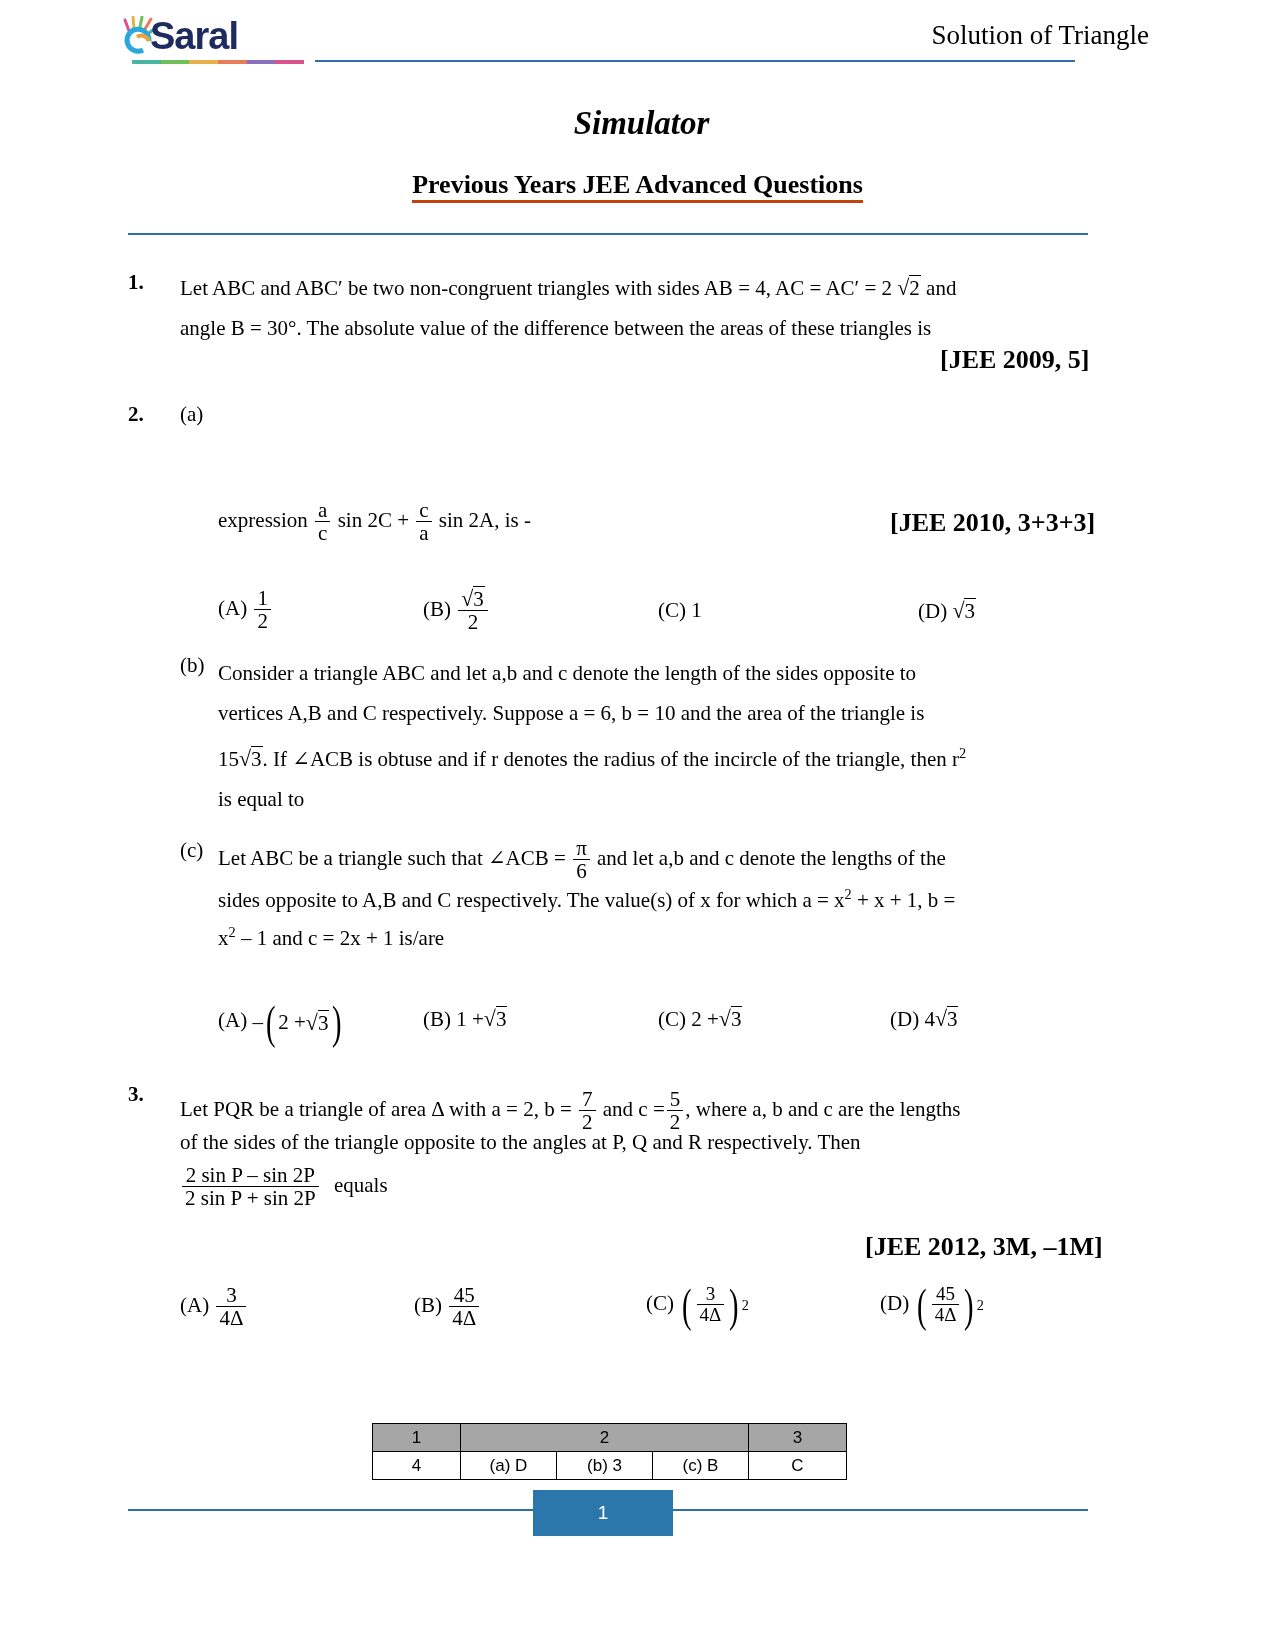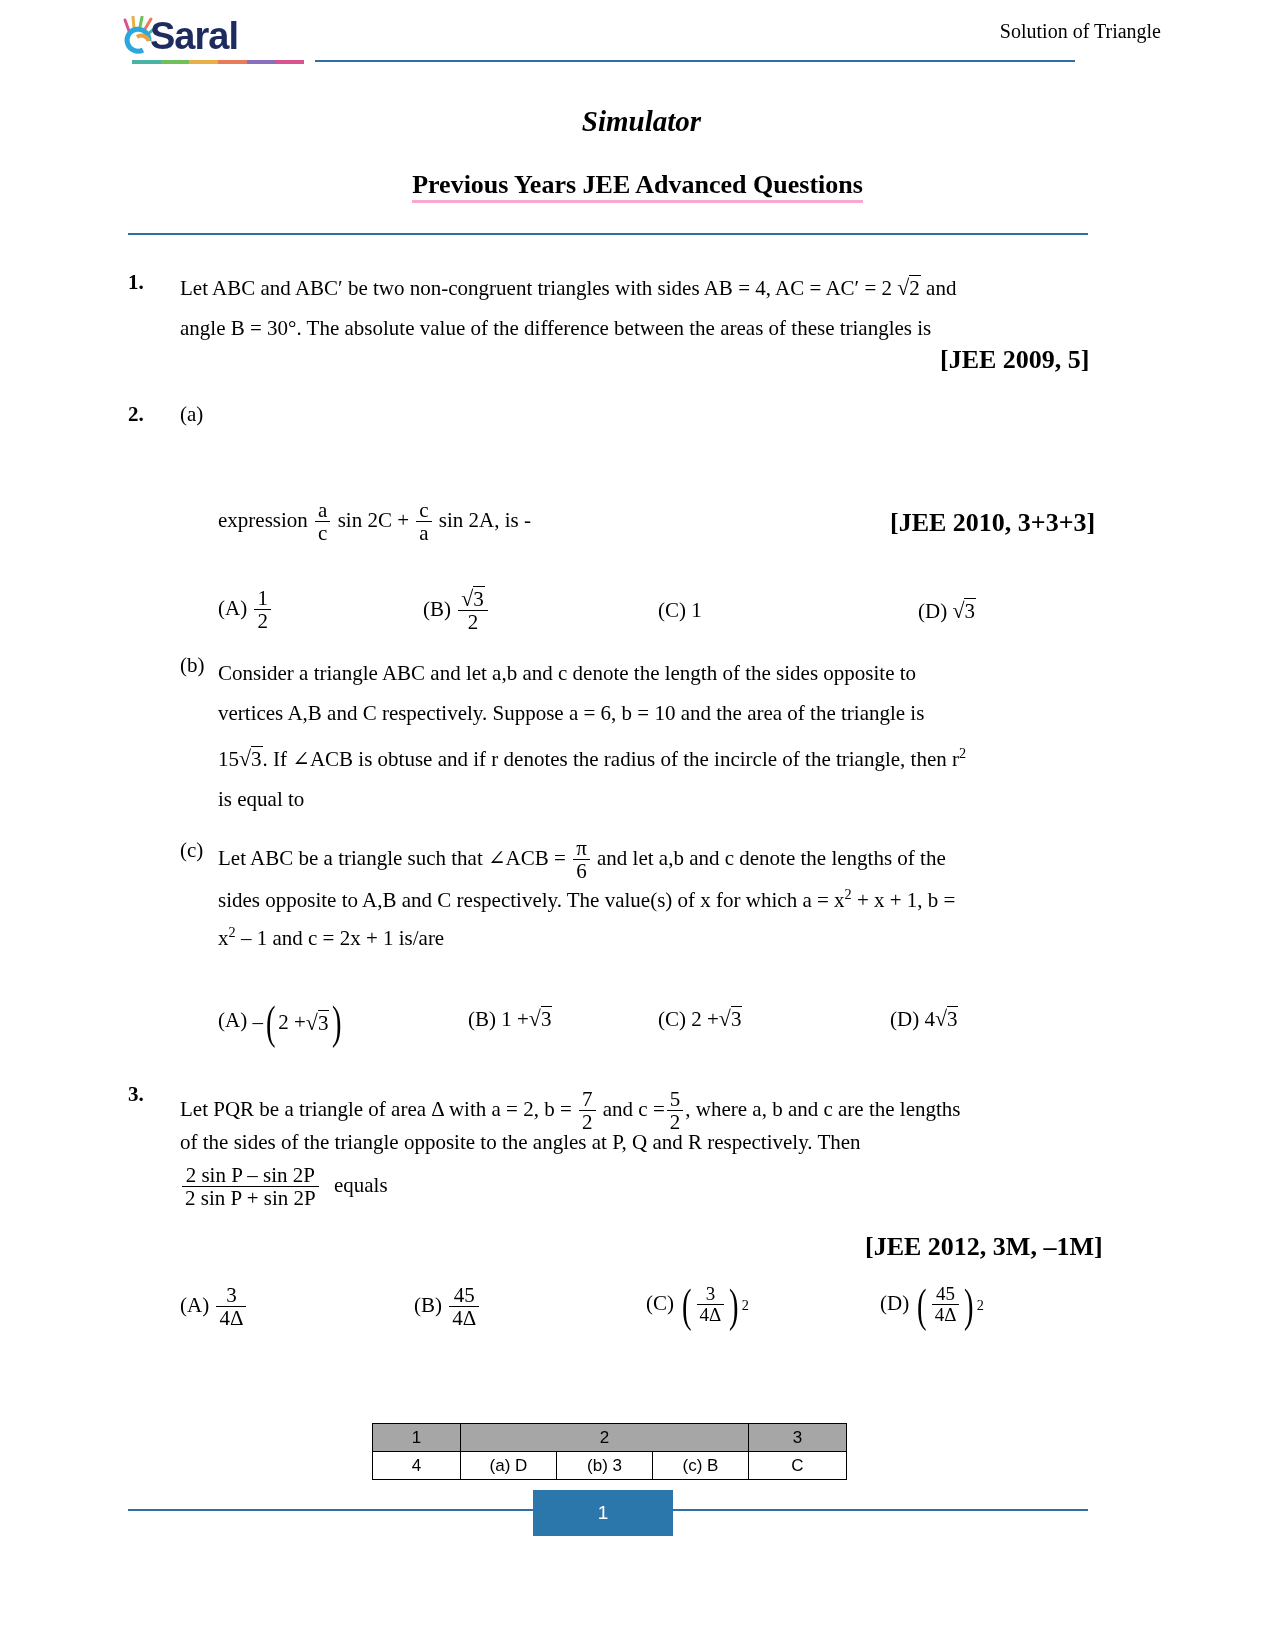--- a/index.html
+++ b/index.html
@@ -32,40 +32,40 @@
     font-weight: bold; font-size: 38px; letter-spacing: -1px;
     color: #1d2b5e; line-height: 42px;
   }
   .logo-underline {
     position: absolute; left: 12px; top: 46px; width: 172px; height: 4px;
     display: flex;
   }
   .logo-underline span { flex: 1 1 auto; height: 4px; }
 
   .hdr-title {
-    position: absolute; right: 114px; top: 12px;
-    font-size: 20px; font-family: "Liberation Serif", serif;
+    position: absolute; right: 126px; top: 12px;
+    font-size: 27px; font-family: "Liberation Serif", serif;
   }
   .hdr-rule {
     position: absolute; left: 315px; top: 52px; width: 760px;
     border-top: 2px solid #2f6fa8;
   }
 
   
   .doc-title {
     position: absolute; top: 105px; left: 0; width: 1275px;
     text-align: center;
-    font-style: italic; font-weight: bold; font-size: 29px; padding-left: 8px;
+    font-style: italic; font-weight: bold; font-size: 33px; padding-left: 8px;
   }
   .doc-subtitle {
     position: absolute; top: 170px; left: 0; width: 1275px;
     text-align: center;
     font-weight: bold; font-size: 26px;
   }
-  .doc-subtitle span { border-bottom: 3px solid #f9a8d4; padding-bottom: 1px; }
+  .doc-subtitle span { border-bottom: 3px solid #c2410c; padding-bottom: 1px; }
 
   .rule-under-title {
     position: absolute; left: 128px; top: 233px; width: 960px;
     border-top: 2px solid #2f6fa8;
   }
 
   
   .content { position: absolute; left: 0; top: 0; width: 1275px; }
   .qnum {
     position: absolute; font-weight: bold; font-size: 21px;
@@ -252,21 +252,21 @@
     <div class="qbody" style="left:218px; top:878px; width:890px; line-height:32px;">
       <span>sides opposite to A,B and C respectively. The value(s) of x for which a = x</span><sup class="exp">2</sup><span> + x + 1, b =</span><br>
       <span>x</span><sup class="exp">2</sup><span> – 1 and  c = 2x + 1 is/are</span>
     </div>
 
     <div class="optrow" style="left:218px; top:1000px; height:50px;">
       <span class="opt" style="left:0px; top:6px;">
         <span>(A)</span>
         <span class="paren-big">–<span class="pl">(</span><span>2 +</span><span class="sqrt"><span class="rad">√</span><span class="val">3</span></span><span class="pr">)</span></span>
       </span>
-      <span class="opt" style="left:205px; top:6px;margin-left:45px;">
+      <span class="opt" style="left:205px; top:6px;">
         <span>(B)</span>
         <span><span>1 +</span><span class="sqrt"><span class="rad">√</span><span class="val">3</span></span></span>
       </span>
       <span class="opt" style="left:440px; top:6px;">
         <span>(C)</span>
         <span><span>2 +</span><span class="sqrt"><span class="rad">√</span><span class="val">3</span></span></span>
       </span>
       <span class="opt" style="left:672px; top:6px;">
         <span>(D)</span>
         <span><span>4</span><span class="sqrt"><span class="rad">√</span><span class="val">3</span></span></span>

